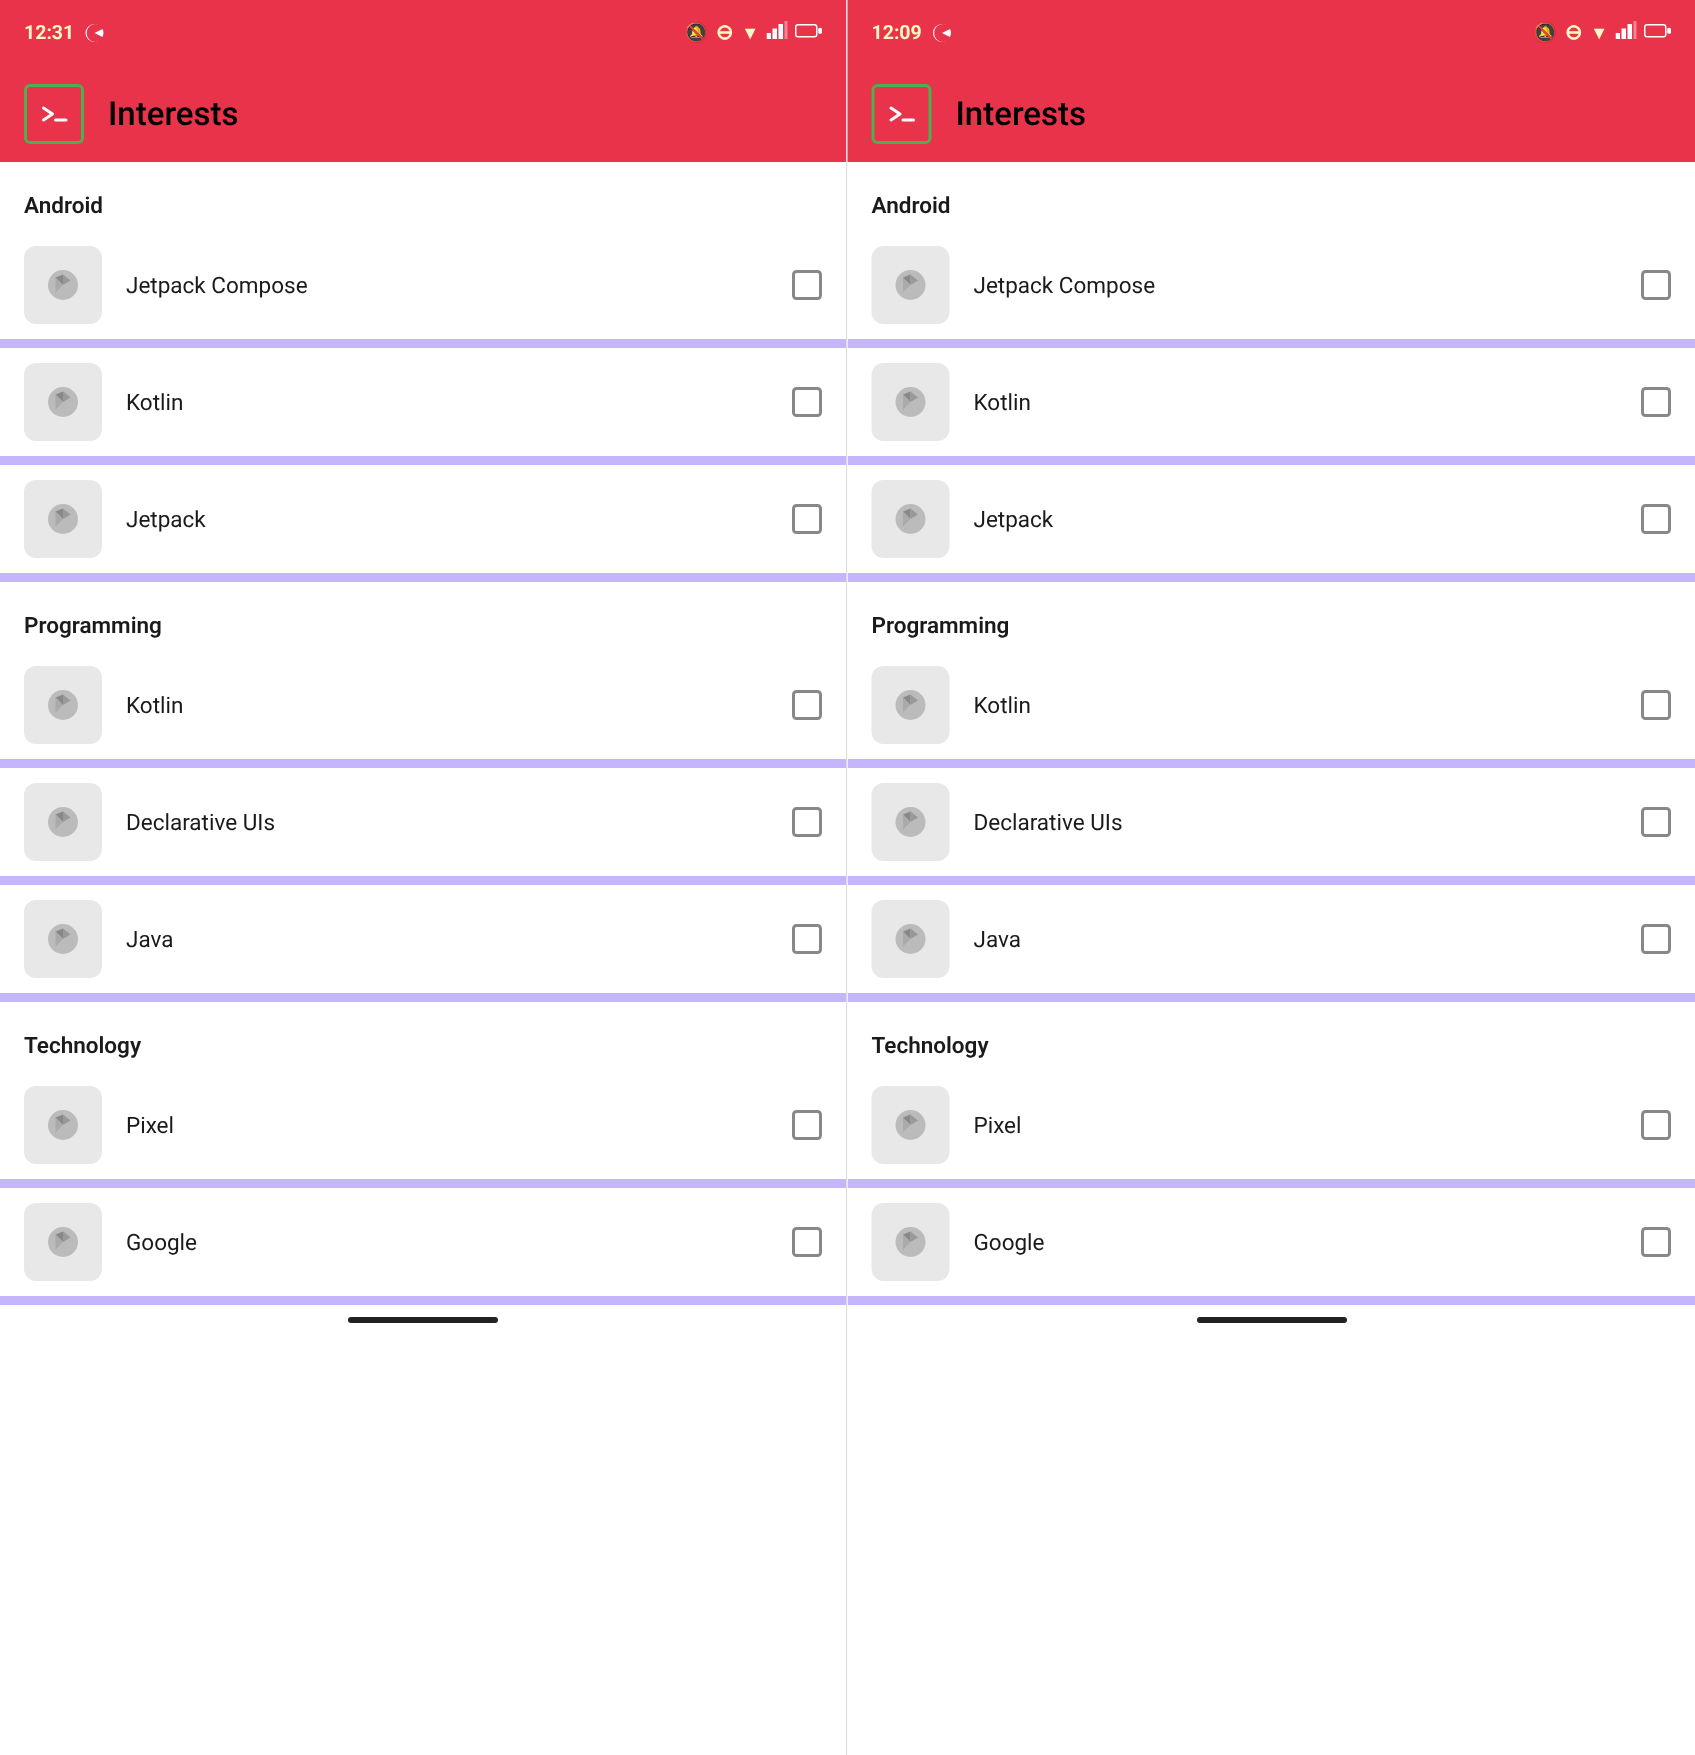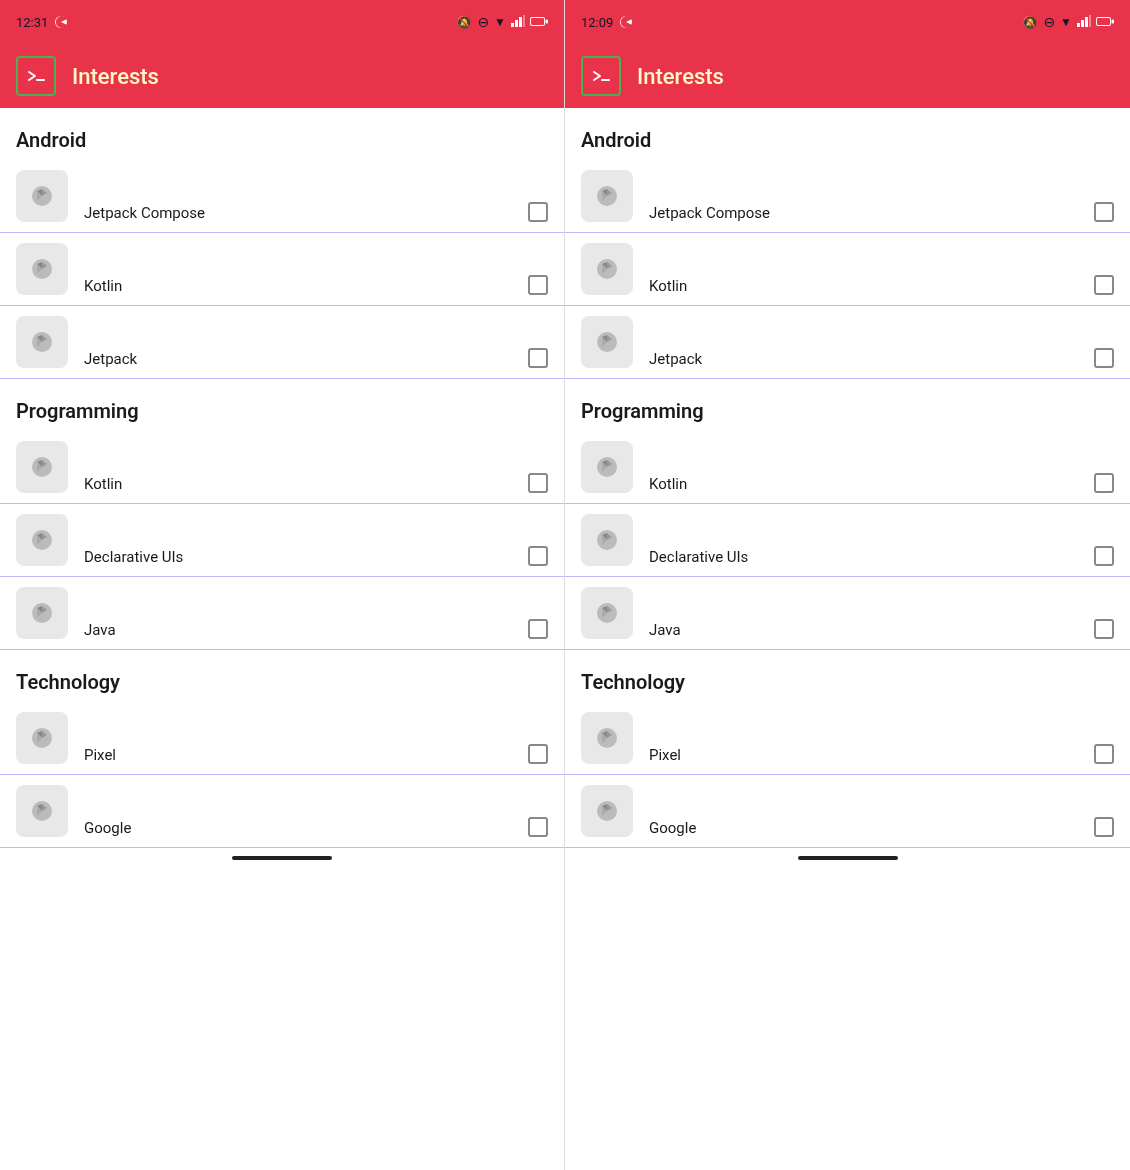--- a/index.html
+++ b/index.html
@@ -23,23 +23,23 @@
     }
 
     
     .status-bar {
       background: #E8334A;
       height: 44px;
       display: flex;
       align-items: center;
       justify-content: space-between;
       padding: 0 16px;
-      color: #0f172a;
+      color: #fef9c3;
       font-size: 13px;
-      font-weight: 400;
+      font-weight: 700;
     }
 
     .status-left {
       display: flex;
       align-items: center;
       gap: 6px;
     }
 
     .status-right {
       display: flex;
@@ -67,44 +67,44 @@
       justify-content: center;
       background: transparent;
     }
 
     .app-icon-box svg {
       width: 22px;
       height: 22px;
     }
 
     .app-bar-title {
-      color: #fef9c3;
+      color: #000000;
       font-size: 22px;
       font-weight: 500;
     }
 
     
     .content {
       flex: 1;
       overflow-y: auto;
       background: #ffffff;
     }
 
     .section-header {
       padding: 20px 16px 8px 16px;
-      font-size: 20px;
+      font-size: 15px;
       font-weight: 600;
       color: #1a1a1a;
     }
 
     .interest-item {
       display: flex;
-      align-items: flex-end;
+      align-items: center;
       padding: 10px 16px;
-      border-bottom: 1px solid #c4b5fd;
+      border-bottom: 6px solid #c4b5fd;
       gap: 16px;
     }
 
     .interest-icon {
       width: 52px;
       height: 52px;
       background: #e8e8e8;
       border-radius: 8px;
       display: flex;
       align-items: center;

